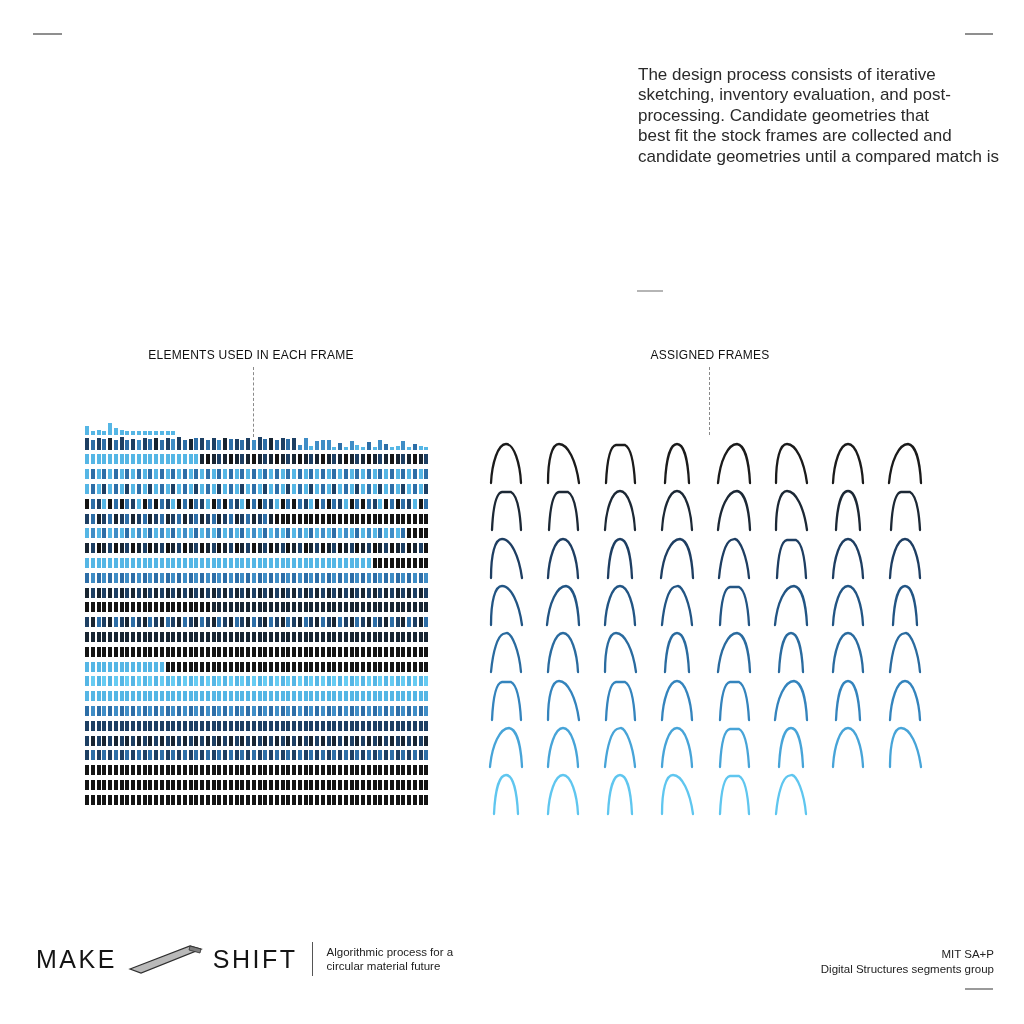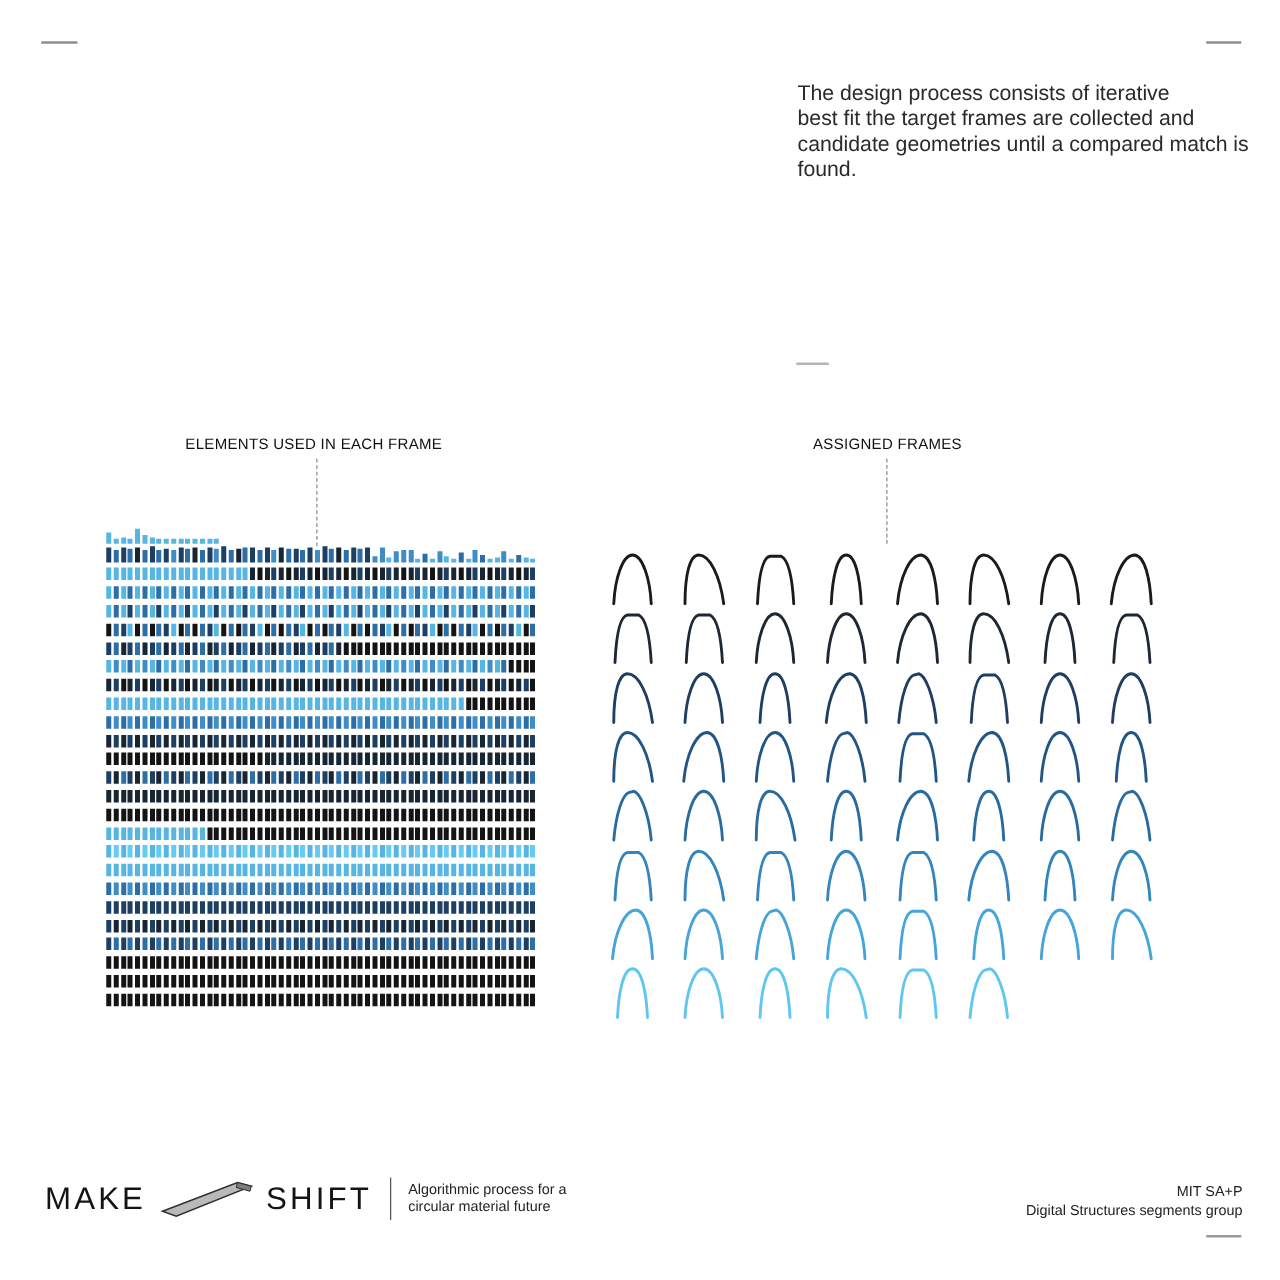--- a/index.html
+++ b/index.html
@@ -27,23 +27,24 @@
 </head>
 <body>
 
 <div id="page">
 
   <div class="dash" style="left:33px;top:33px;width:29px;height:2px"></div>
   <div class="dash" style="left:965px;top:33px;width:28px;height:2px"></div>
 
   <div id="intro">
       <div class="intro-line">The design process consists of iterative</div>
-      <div class="intro-line">best fit the target frames are collected and</div>
+      <div class="intro-line">sketching, inventory evaluation, and post-</div>
+      <div class="intro-line">processing. Candidate geometries that</div>
+      <div class="intro-line">best fit the stock frames are collected and</div>
       <div class="intro-line">candidate geometries until a compared match is</div>
-      <div class="intro-line">found.</div>
     </div>
   <div class="dash" style="left:637px;top:290px;width:26px;height:2px;background:#b5b5b5"></div>
 
   <div class="chart-label" style="left:251px;top:348px">ELEMENTS USED IN EACH FRAME</div>
   <div class="leader" style="left:253px;top:367px;height:70px"></div>
 
   <div class="chart-label" style="left:710px;top:348px">ASSIGNED FRAMES</div>
   <div class="leader" style="left:709px;top:367px;height:68px"></div>
 
   <div id="ticks">

